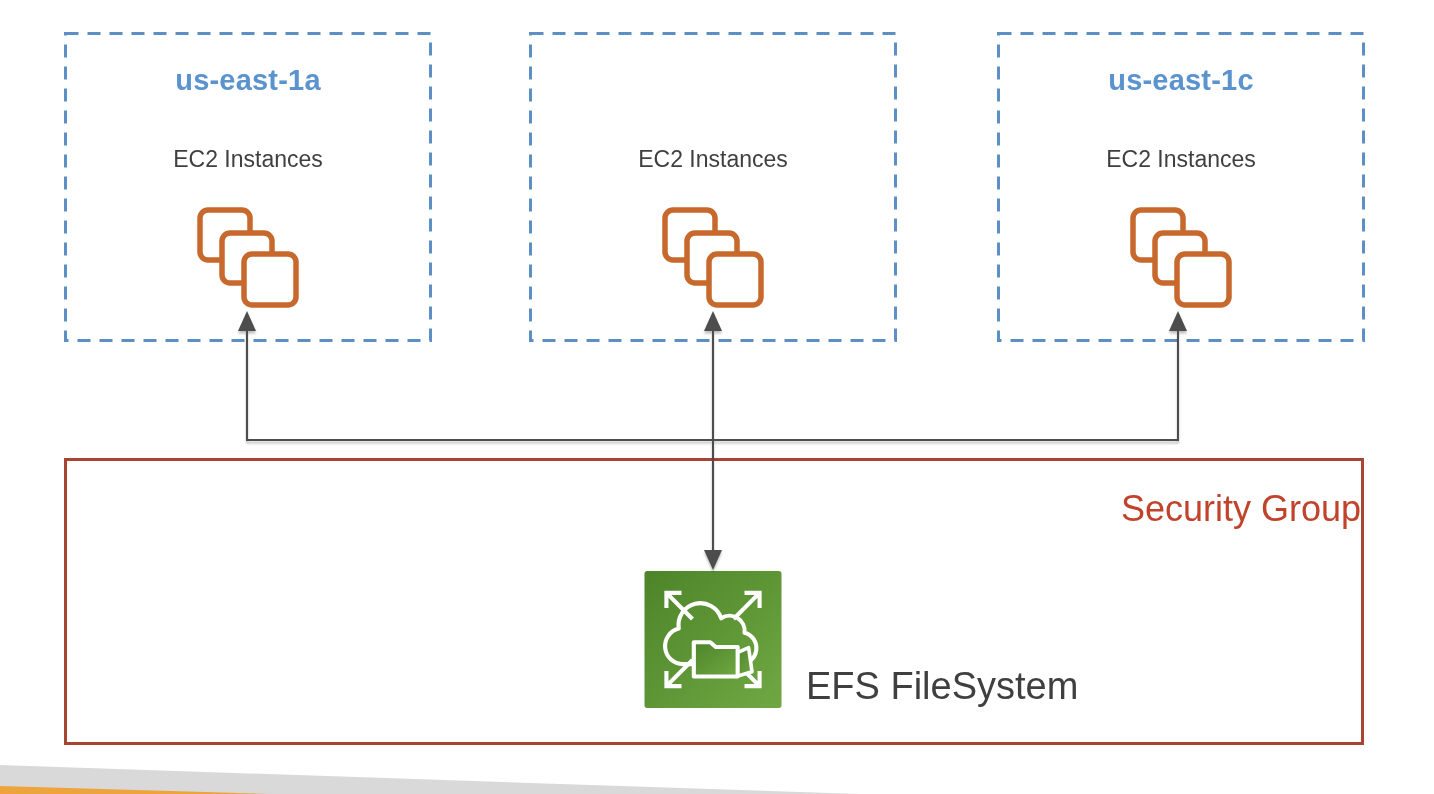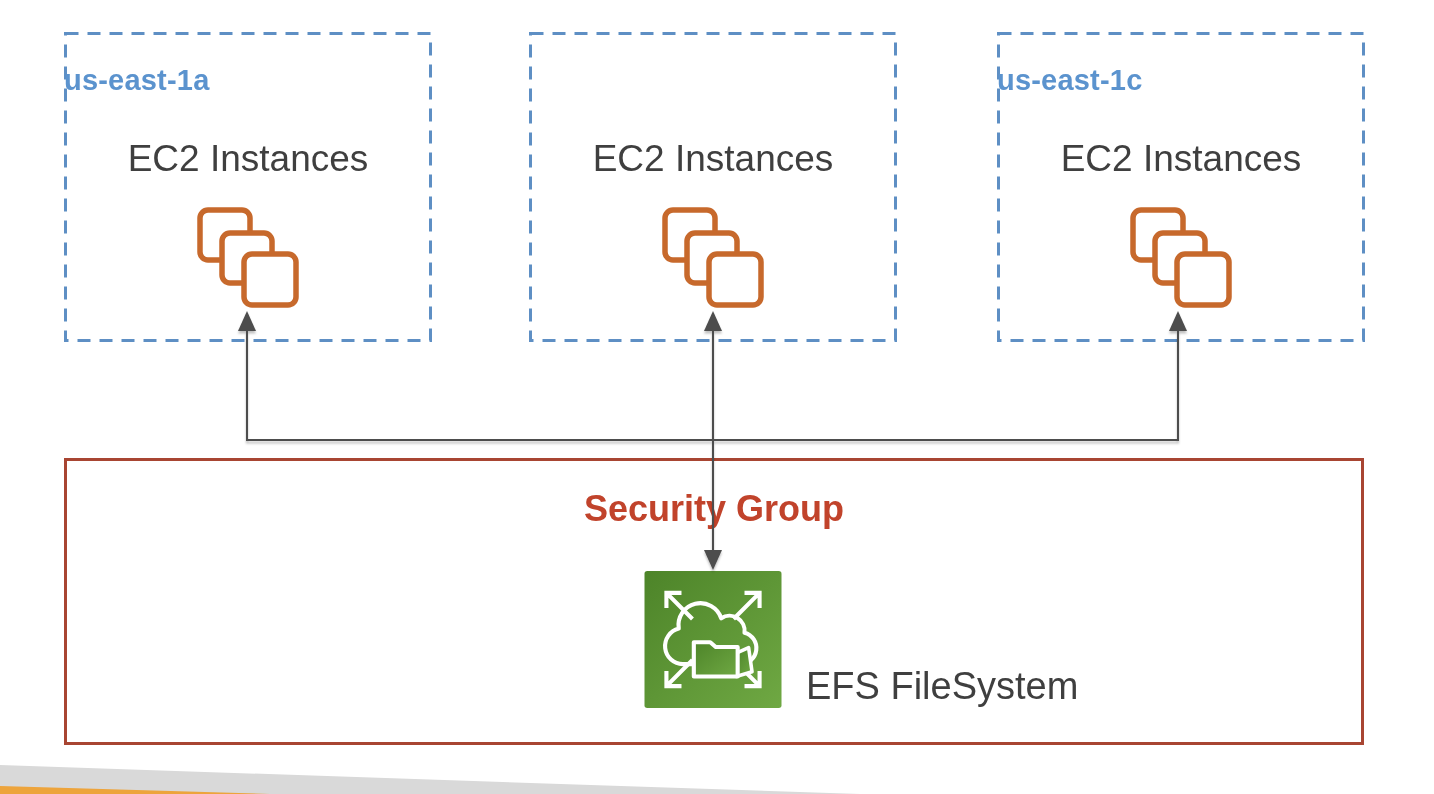--- a/index.html
+++ b/index.html
@@ -6,37 +6,37 @@
   .canvas{
     position:relative;width:1434px;height:794px;background:#fff;overflow:hidden;
     font-family:"Liberation Sans",sans-serif;
   }
   
   .az-box{position:absolute;top:32px;width:368px;height:310px;z-index:1;}
   .az-box .dash{position:absolute;inset:0;}
   .az-box .dash rect{fill:none;stroke:var(--az_border,#5E8FC4);stroke-width:3;stroke-dasharray:13 9;}
   .az-a{left:64px;} .az-b{left:529px;} .az-c{left:997px;}
   .az-name{
-    position:absolute;top:30px;left:0;width:100%;
+    position:absolute;top:30px;left:0;width:100%;text-align:center;
     font-size:29px;line-height:36px;color:var(--az_label,#5B93CE);font-weight:600;letter-spacing:.2px;
   }
   .ec2-label{
     position:absolute;top:109px;left:0;width:100%;text-align:center;
-    font-size:37px;line-height:36px;color:var(--body_text,#3F3F3F);
+    font-size:23px;line-height:36px;color:var(--body_text,#3F3F3F);
   }
   .ec2-icon{position:absolute;top:175px;left:50%;transform:translateX(-50%);width:102px;height:101px;}
   .ec2-icon rect{fill:#fff;stroke:var(--ec2_orange,#C7692C);stroke-width:5.5;}
   
   .sg-box{
     position:absolute;left:64px;top:458px;width:1300px;height:287px;box-sizing:border-box;
     border:3px solid var(--sg_border,#A84532);background:#fff;z-index:1;
   }
   .sg-label{
-    position:absolute;top:26px;left:0;width:100%;text-align:center;
-    font-size:36px;line-height:44px;font-weight:bold;color:var(--sg_label,#C1432B);
+    position:absolute;top:26px;left:0;width:100%;text-align:right;
+    font-size:36px;line-height:44px;font-weight:normal;color:var(--sg_label,#C1432B);
   }
   .efs-row{position:absolute;left:577px;top:109px;height:138px;display:flex;align-items:flex-end;gap:24px;}
   .efs-icon{width:138px;height:137px;flex:0 0 auto;}
   .efs-label{font-size:38px;color:var(--body_text,#3F3F3F);white-space:nowrap;}
   
   .connectors{position:absolute;inset:0;width:1434px;height:794px;z-index:5;pointer-events:none;}
   .connectors line{stroke:var(--connector,#4D4D4D);stroke-width:2;}
   .connectors polygon{fill:var(--connector,#4D4D4D);}
   
   .swoosh-gray{

